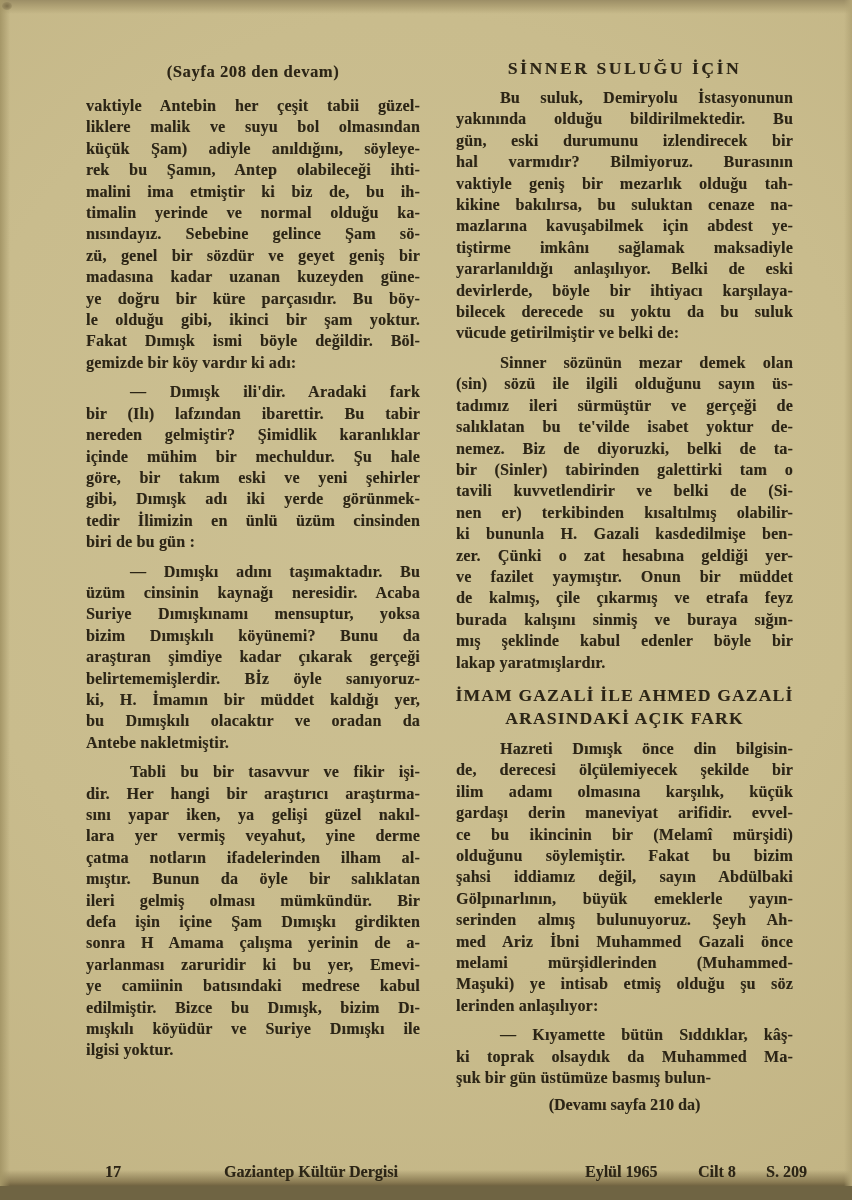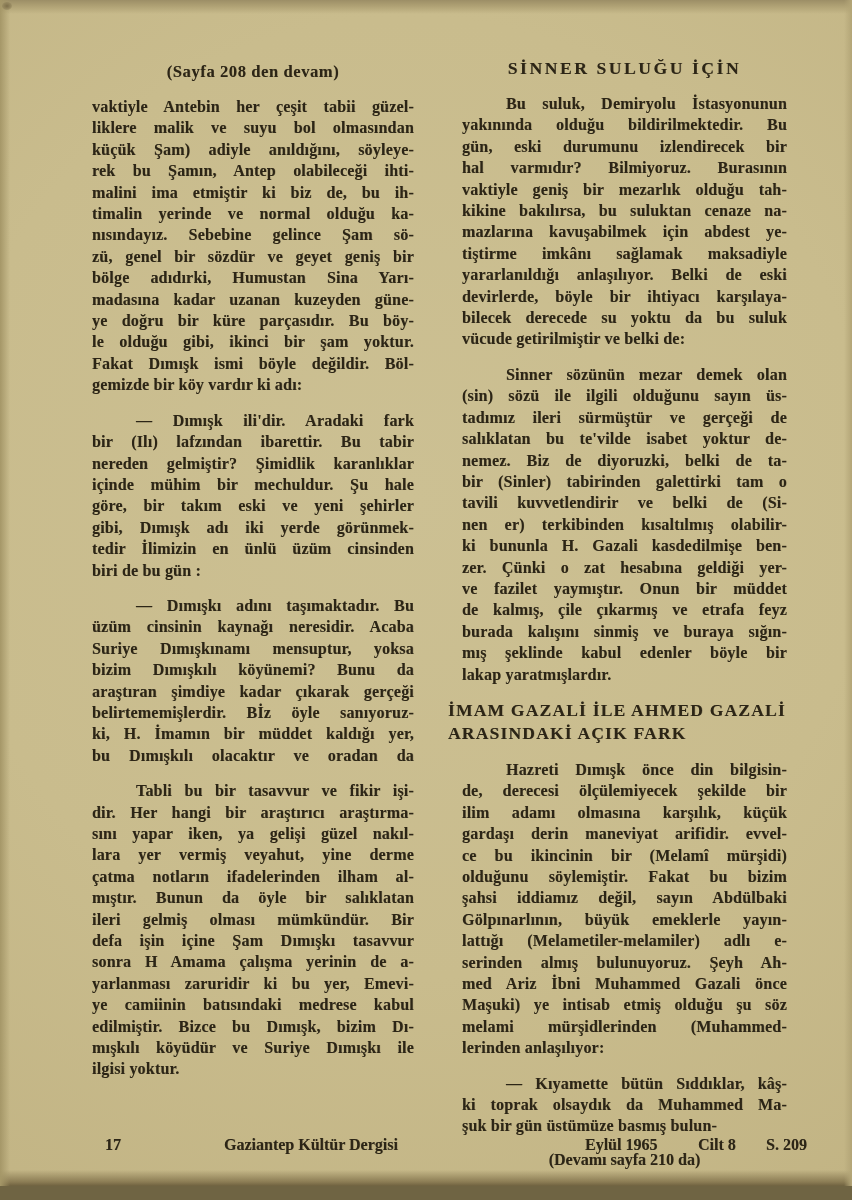--- a/index.html
+++ b/index.html
@@ -55,21 +55,21 @@
     letter-spacing: 0.2px;
     text-align: justify;
     text-align-last: justify;
     text-shadow: 0.4px 0.4px 0 rgba(44,37,22,0.35);
     white-space: normal;
   }
   .tline-last {
     text-align: left;
     text-align-last: left;
   }
-  .para { margin: 14px; }
+  .para { margin: 8px; }
   .para + .para { margin-top: 9px; }
   .flow .para + .para { margin-top: 0; }  
   .p-indent .tline:first-child { text-indent: 44px; }
 
   .subhead-left {
     text-align: center;
     font-size: 16.5px;
     font-weight: bold;
     letter-spacing: 0.6px;
     margin: 0 0 13px 0;
@@ -77,21 +77,21 @@
   }
   .head-main {
     text-align: center;
     font-size: 17.5px;
     font-weight: bold;
     letter-spacing: 2.6px;
     margin: 0 0 8px 0;
     text-shadow: 0.4px 0.4px 0 rgba(44,37,22,0.35);
   }
   .head-second {
-    text-align: left;
+    text-align: center;
     font-size: 17.5px;
     font-weight: bold;
     letter-spacing: 1.2px;
     line-height: 23px;
     margin: 11px 0 4px 0;
     text-shadow: 0.4px 0.4px 0 rgba(44,37,22,0.35);
   }
   .continuation {
     text-align: center;
     font-size: 16px;
@@ -103,21 +103,21 @@
   .footer {
     position: absolute;
     top: 1136px;
     left: 0;
     width: 852px;
     height: 22px;
     font-size: 16px;
     font-weight: bold;
     text-shadow: 0.4px 0.4px 0 rgba(44,37,22,0.35);
   }
-  .footer span { position: absolute; white-space: nowrap; }
+  .footer span { position: absolute; white-space: nowrap; margin-top: 27px; }
   .f-pagenum  { left: 105px; }
   .f-journal  { left: 224px; }
   .f-date     { left: 585px; }
   .f-volume   { left: 698px; }
   .f-pageref  { left: 766px; }
 </style>
 </head>
 <body>
 
 <div class="page">
@@ -132,21 +132,20 @@
     <div class="subhead-left">(Sayfa 208 den devam)</div>
     <div class="para">
         <div class="tline">vaktiyle Antebin her çeşit tabii güzel-</div>
         <div class="tline">liklere malik ve suyu bol olmasından</div>
         <div class="tline">küçük Şam) adiyle anıldığını, söyleye-</div>
         <div class="tline">rek bu Şamın, Antep olabileceği ihti-</div>
         <div class="tline">malini ima etmiştir ki biz de, bu ih-</div>
         <div class="tline">timalin yerinde ve normal olduğu ka-</div>
         <div class="tline">nısındayız. Sebebine gelince Şam sö-</div>
         <div class="tline">zü, genel bir sözdür ve geyet geniş bir</div>
-        <div class="tline">bölge adıdırki, Humustan Sina Yarı-</div>
         <div class="tline">madasına kadar uzanan kuzeyden güne-</div>
         <div class="tline">ye doğru bir küre parçasıdır. Bu böy-</div>
         <div class="tline">le olduğu gibi, ikinci bir şam yoktur.</div>
         <div class="tline">Fakat Dımışk ismi böyle değildir. Böl-</div>
         <div class="tline tline-last">gemizde bir köy vardır ki adı:</div>
       </div>
     <div class="para p-indent gap">
         <div class="tline">— Dımışk ili'dir. Aradaki fark</div>
         <div class="tline">bir (Ilı) lafzından ibarettir. Bu tabir</div>
         <div class="tline">nereden gelmiştir? Şimidlik karanlıklar</div>
@@ -158,30 +157,31 @@
       </div>
     <div class="para p-indent gap">
         <div class="tline">— Dımışkı adını taşımaktadır. Bu</div>
         <div class="tline">üzüm cinsinin kaynağı neresidir. Acaba</div>
         <div class="tline">Suriye Dımışkınamı mensuptur, yoksa</div>
         <div class="tline">bizim Dımışkılı köyünemi? Bunu da</div>
         <div class="tline">araştıran şimdiye kadar çıkarak gerçeği</div>
         <div class="tline">belirtememişlerdir. Bİz öyle sanıyoruz-</div>
         <div class="tline">ki, H. İmamın bir müddet kaldığı yer,</div>
         <div class="tline">bu Dımışkılı olacaktır ve oradan da</div>
+        <div class="tline tline-last">Antebe nakletmiştir.</div>
       </div>
     <div class="para p-indent gap">
         <div class="tline">Tabli bu bir tasavvur ve fikir işi-</div>
         <div class="tline">dir. Her hangi bir araştırıcı araştırma-</div>
         <div class="tline">sını yapar iken, ya gelişi güzel nakıl-</div>
         <div class="tline">lara yer vermiş veyahut, yine derme</div>
         <div class="tline">çatma notların ifadelerinden ilham al-</div>
         <div class="tline">mıştır. Bunun da öyle bir salıklatan</div>
         <div class="tline">ileri gelmiş olması mümkündür. Bir</div>
-        <div class="tline">defa işin içine Şam Dımışkı tasavvur</div>
+        <div class="tline">defa işin içine Şam Dımışkı girdikten</div>
         <div class="tline">sonra H Amama çalışma yerinin de a-</div>
         <div class="tline">yarlanması zaruridir ki bu yer, Emevi-</div>
         <div class="tline">ye camiinin batısındaki medrese kabul</div>
         <div class="tline">edilmiştir. Bizce bu Dımışk, bizim Dı-</div>
         <div class="tline">mışkılı köyüdür ve Suriye Dımışkı ile</div>
         <div class="tline tline-last">ilgisi yoktur.</div>
       </div>
   </div>
 
   <div class="col col-right flow">
@@ -223,25 +223,24 @@
     </div>
     <div class="para p-indent">
         <div class="tline">Hazreti Dımışk önce din bilgisin-</div>
         <div class="tline">de, derecesi ölçülemiyecek şekilde bir</div>
         <div class="tline">ilim adamı olmasına karşılık, küçük</div>
         <div class="tline">gardaşı derin maneviyat arifidir. evvel-</div>
         <div class="tline">ce bu ikincinin bir (Melamî mürşidi)</div>
         <div class="tline">olduğunu söylemiştir. Fakat bu bizim</div>
         <div class="tline">şahsi iddiamız değil, sayın Abdülbaki</div>
         <div class="tline">Gölpınarlının, büyük emeklerle yayın-</div>
-        <div class="tline">lattığı (Melametiler-melamiler) adlı e-</div>
         <div class="tline">serinden almış bulunuyoruz. Şeyh Ah-</div>
         <div class="tline">med Ariz İbni Muhammed Gazali önce</div>
+        <div class="tline">melami mürşidlerinden (Muhammed-</div>
         <div class="tline">Maşuki) ye intisab etmiş olduğu şu söz</div>
-        <div class="tline">melami mürşidlerinden (Muhammed-</div>
         <div class="tline tline-last">lerinden anlaşılıyor:</div>
       </div>
     <div class="para p-indent">
         <div class="tline">— Kıyamette bütün Sıddıklar, kâş-</div>
         <div class="tline">ki toprak olsaydık da Muhammed Ma-</div>
         <div class="tline tline-last">şuk bir gün üstümüze basmış bulun-</div>
       </div>
     <div class="continuation">(Devamı sayfa 210 da)</div>
   </div>
 

